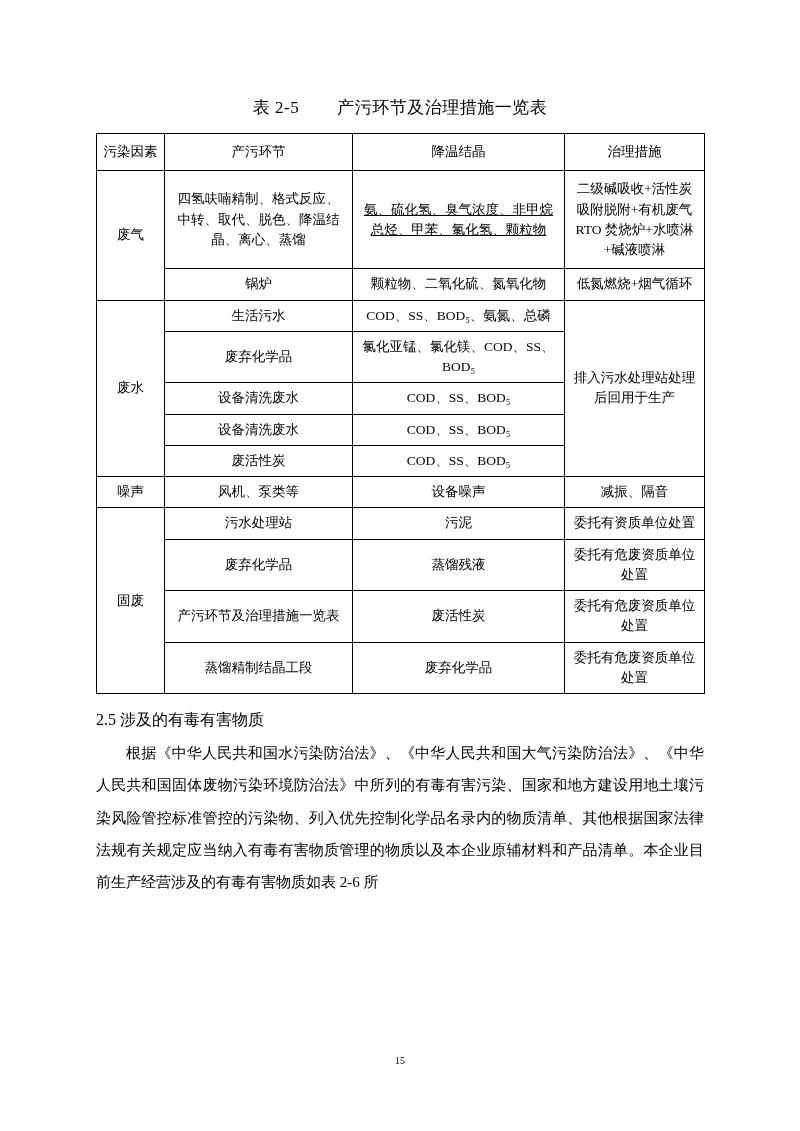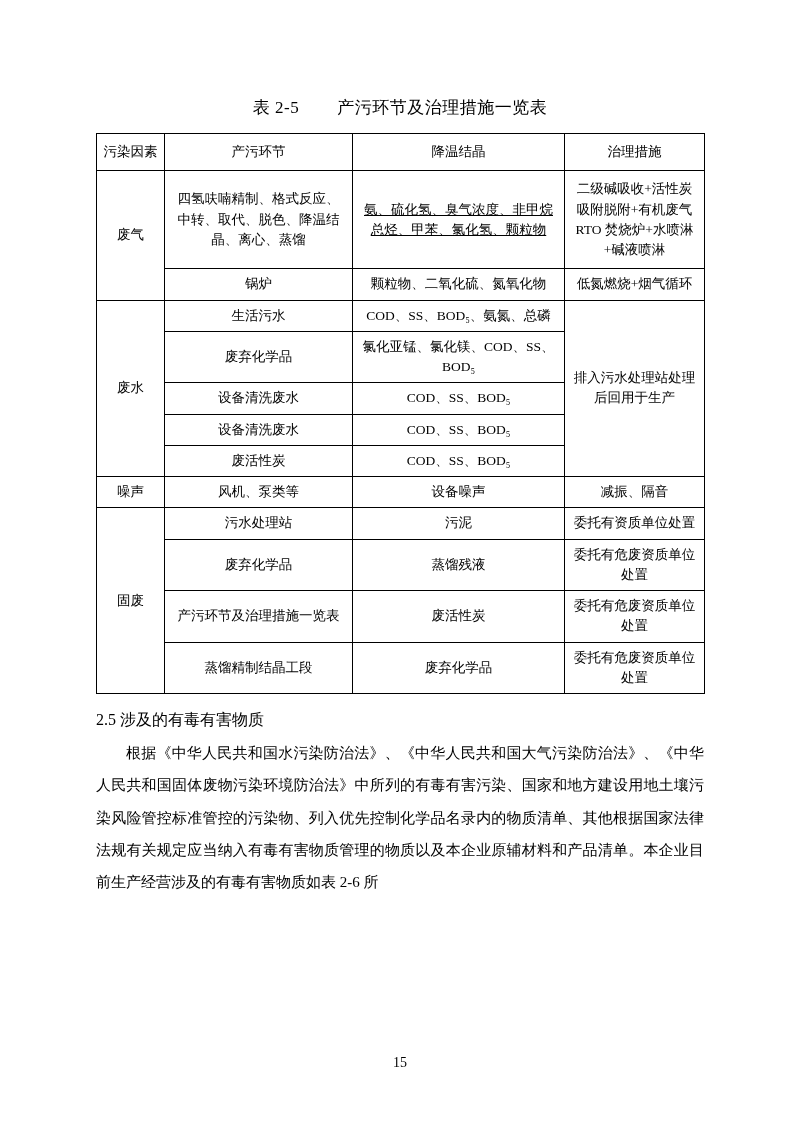--- a/index.html
+++ b/index.html
@@ -65,21 +65,21 @@
     text-align: justify;
     text-justify: inter-ideograph;
     text-indent: 2em;
   }
   .page-number {
     position: absolute;
     left: 0;
     right: 0;
     top: 1055px;
     text-align: center;
-    font-size: 14px;
+    font-size: 10px;
     font-family: "Liberation Serif", serif;
   }
 </style>
 </head>
 <body>
 
 <div class="page">
   <div class="content">
 
     <div class="table-title">表 2-5        产污环节及治理措施一览表</div>

